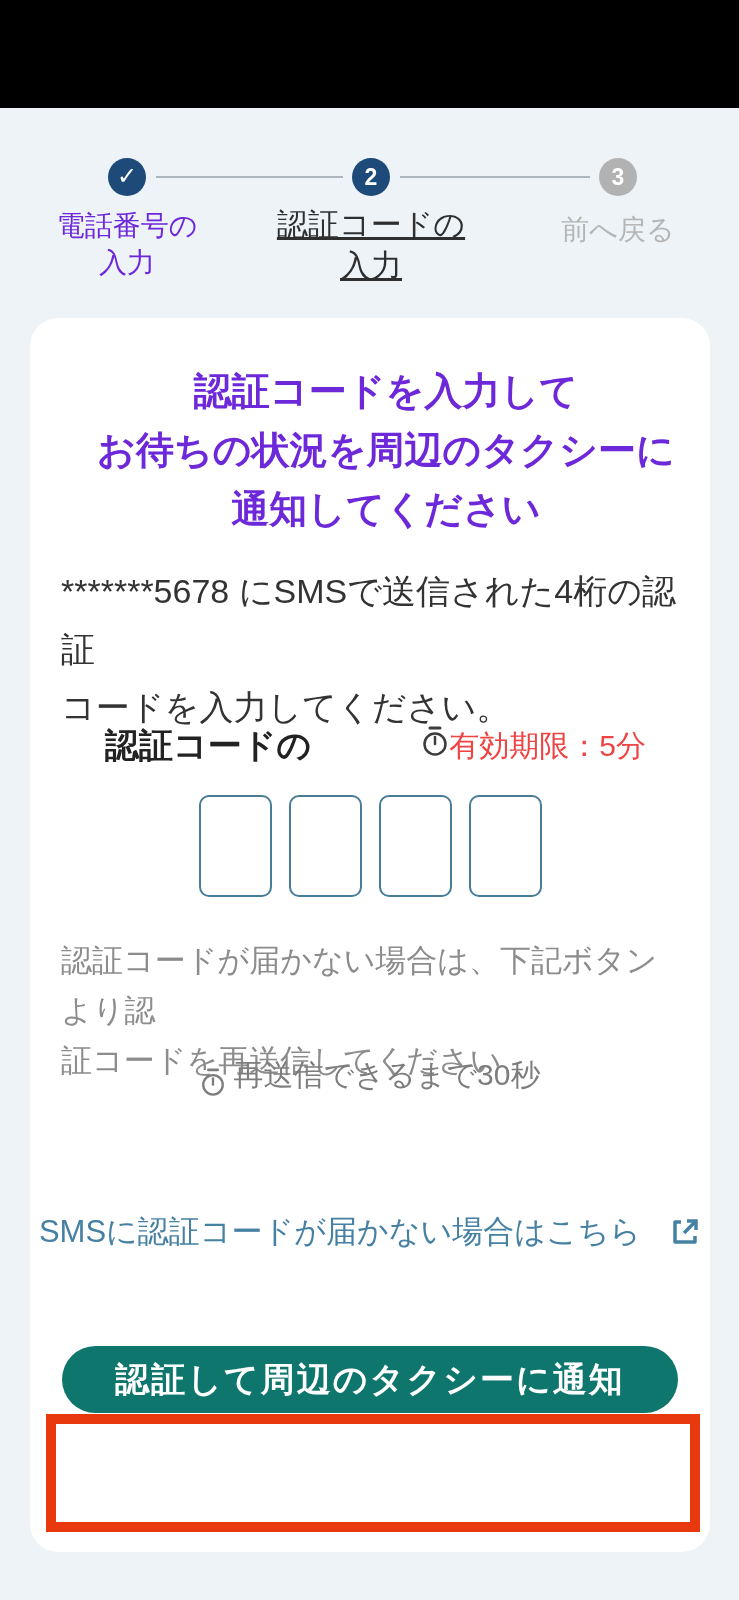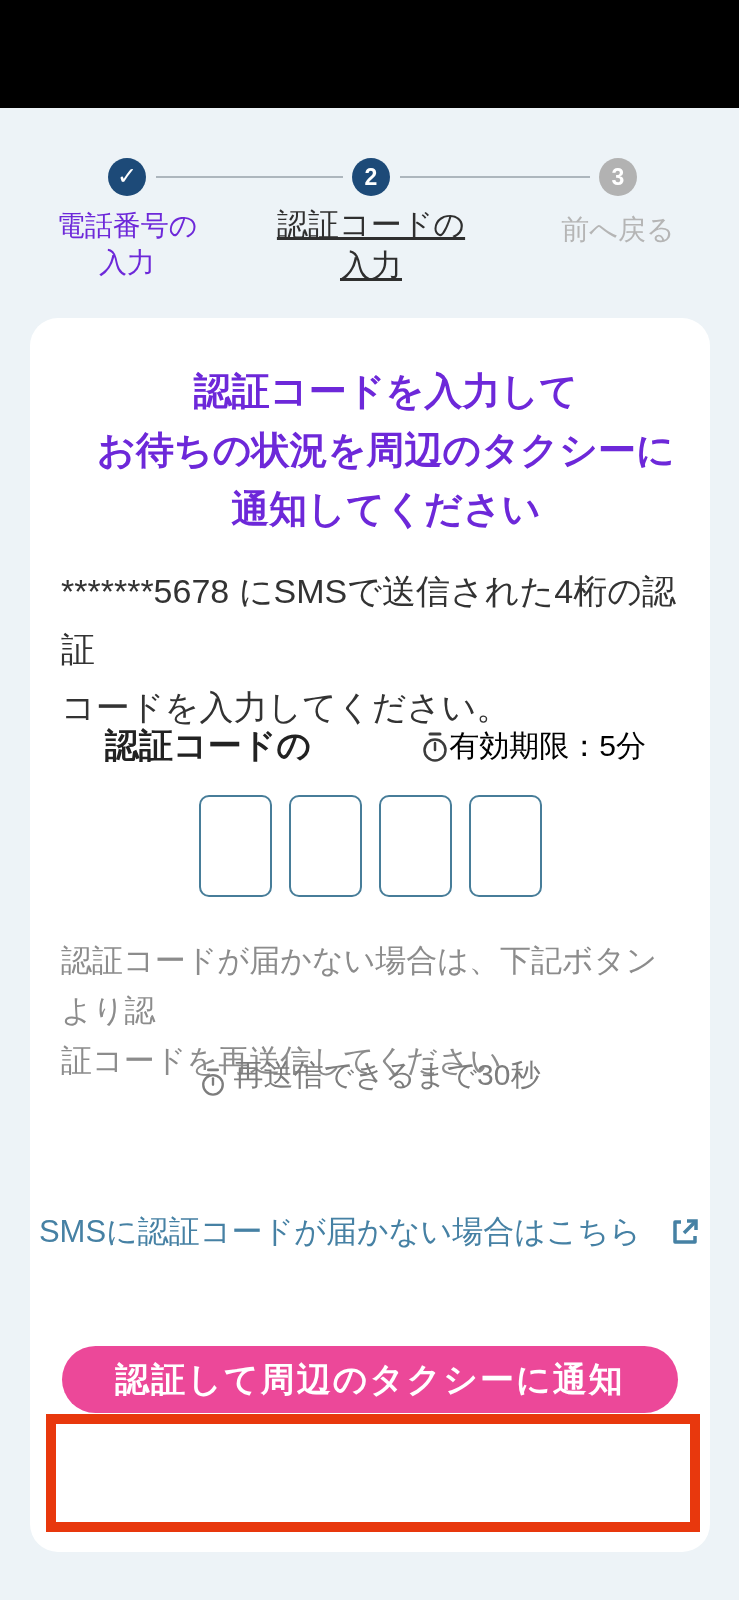--- a/index.html
+++ b/index.html
@@ -44,22 +44,22 @@
   .card-desc{
     position:absolute;left:31px;top:244px;width:625px;
     font-size:34px;color:#333;line-height:58px;
   }
   .code-label{
     position:absolute;left:75px;top:405px;
     font-size:34px;font-weight:700;color:#222;
   }
   .expiry{
     position:absolute;right:64px;top:408px;
-    display:flex;align-items:center;
-    font-size:30px;color:#000000;
+    display:flex;
+    font-size:30px;color:#ef4444;
   }
   .icon-svg{display:block;}
   .code-boxes{
     position:absolute;left:0;top:477px;width:680px;
     display:flex;justify-content:center;gap:17px;
   }
   .code-box{
     width:73px;height:102px;background:#fff;
     border:2px solid #477d99;border-radius:10px;
     box-sizing:border-box;font-size:40px;text-align:center;color:#222;
@@ -80,21 +80,21 @@
     box-sizing:border-box;display:flex;align-items:center;justify-content:center;
     font-size:30px;color:#bcbcbc;font-family:inherit;
   }
   .sms-link{
     position:absolute;left:0;top:893px;width:680px;
     display:flex;align-items:center;justify-content:center;gap:28px;
     font-size:31px;color:#4681a4;cursor:pointer;
   }
   .cta-btn{
     position:absolute;left:32px;top:1028px;width:616px;height:67px;
-    background:#ec4899;border:none;border-radius:34px;
+    background:#0f766e;border:none;border-radius:34px;
     display:flex;align-items:center;justify-content:center;
     font-size:34px;font-weight:700;color:#fff;letter-spacing:2px;
     font-family:inherit;
   }
   .annotation-box{
     position:absolute;left:16px;top:1096px;width:654px;height:118px;
     border:10px solid #e8380d;box-sizing:border-box;background:transparent;
     pointer-events:none;
   }
   .back-btn{

